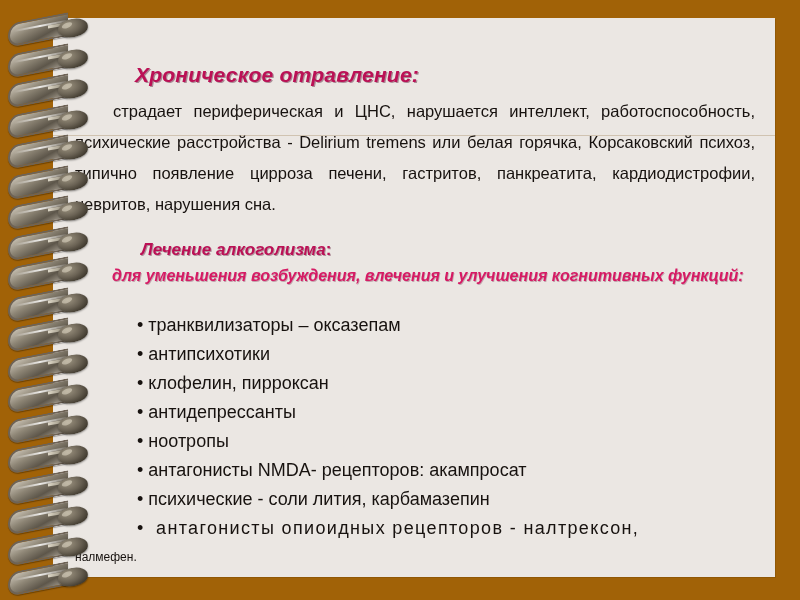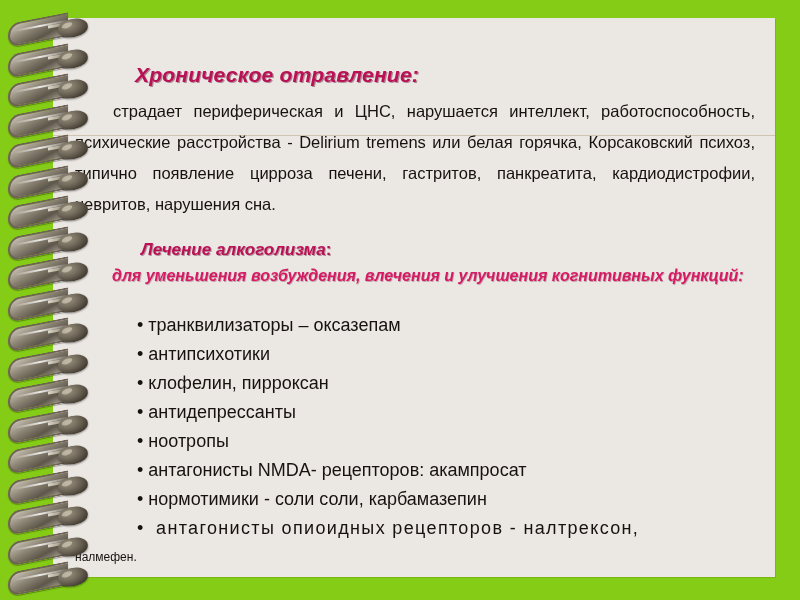--- a/index.html
+++ b/index.html
@@ -11,21 +11,21 @@
   }
   body {
     font-family: "Liberation Sans", sans-serif;
     background: #8d6e57;
   }
 
   #slide {
     position: relative;
     width: 800px;
     height: 600px;
-    background: #84cc16;
+    background: #a16207;
     overflow: hidden;
   }
 
   
   #page {
     position: absolute;
     left: 53px;
     top: 18px;
     width: 722px;
     height: 559px;
@@ -229,21 +229,21 @@
         <div class="bullet"><span class="dot">•</span><span>антипсихотики</span></div>
 
         <div class="bullet"><span class="dot">•</span><span>клофелин, пирроксан</span></div>
 
         <div class="bullet"><span class="dot">•</span><span>антидепрессанты</span></div>
 
         <div class="bullet"><span class="dot">•</span><span>ноотропы</span></div>
 
         <div class="bullet"><span class="dot">•</span><span>антагонисты NMDA- рецепторов: акампросат</span></div>
 
-        <div class="bullet"><span class="dot">•</span><span>нормотимики - соли соли, карбамазепин</span></div>
+        <div class="bullet"><span class="dot">•</span><span>психические - соли лития, карбамазепин</span></div>
 
         <div class="bullet" style="letter-spacing:1.35px;"><span class="dot">•</span> <span>антагонисты опиоидных рецепторов - налтрексон,</span></div>
 
         <div class="bullet-cont">налмефен.</div>
 
       </div>
 
     </div>
   </div>
 

